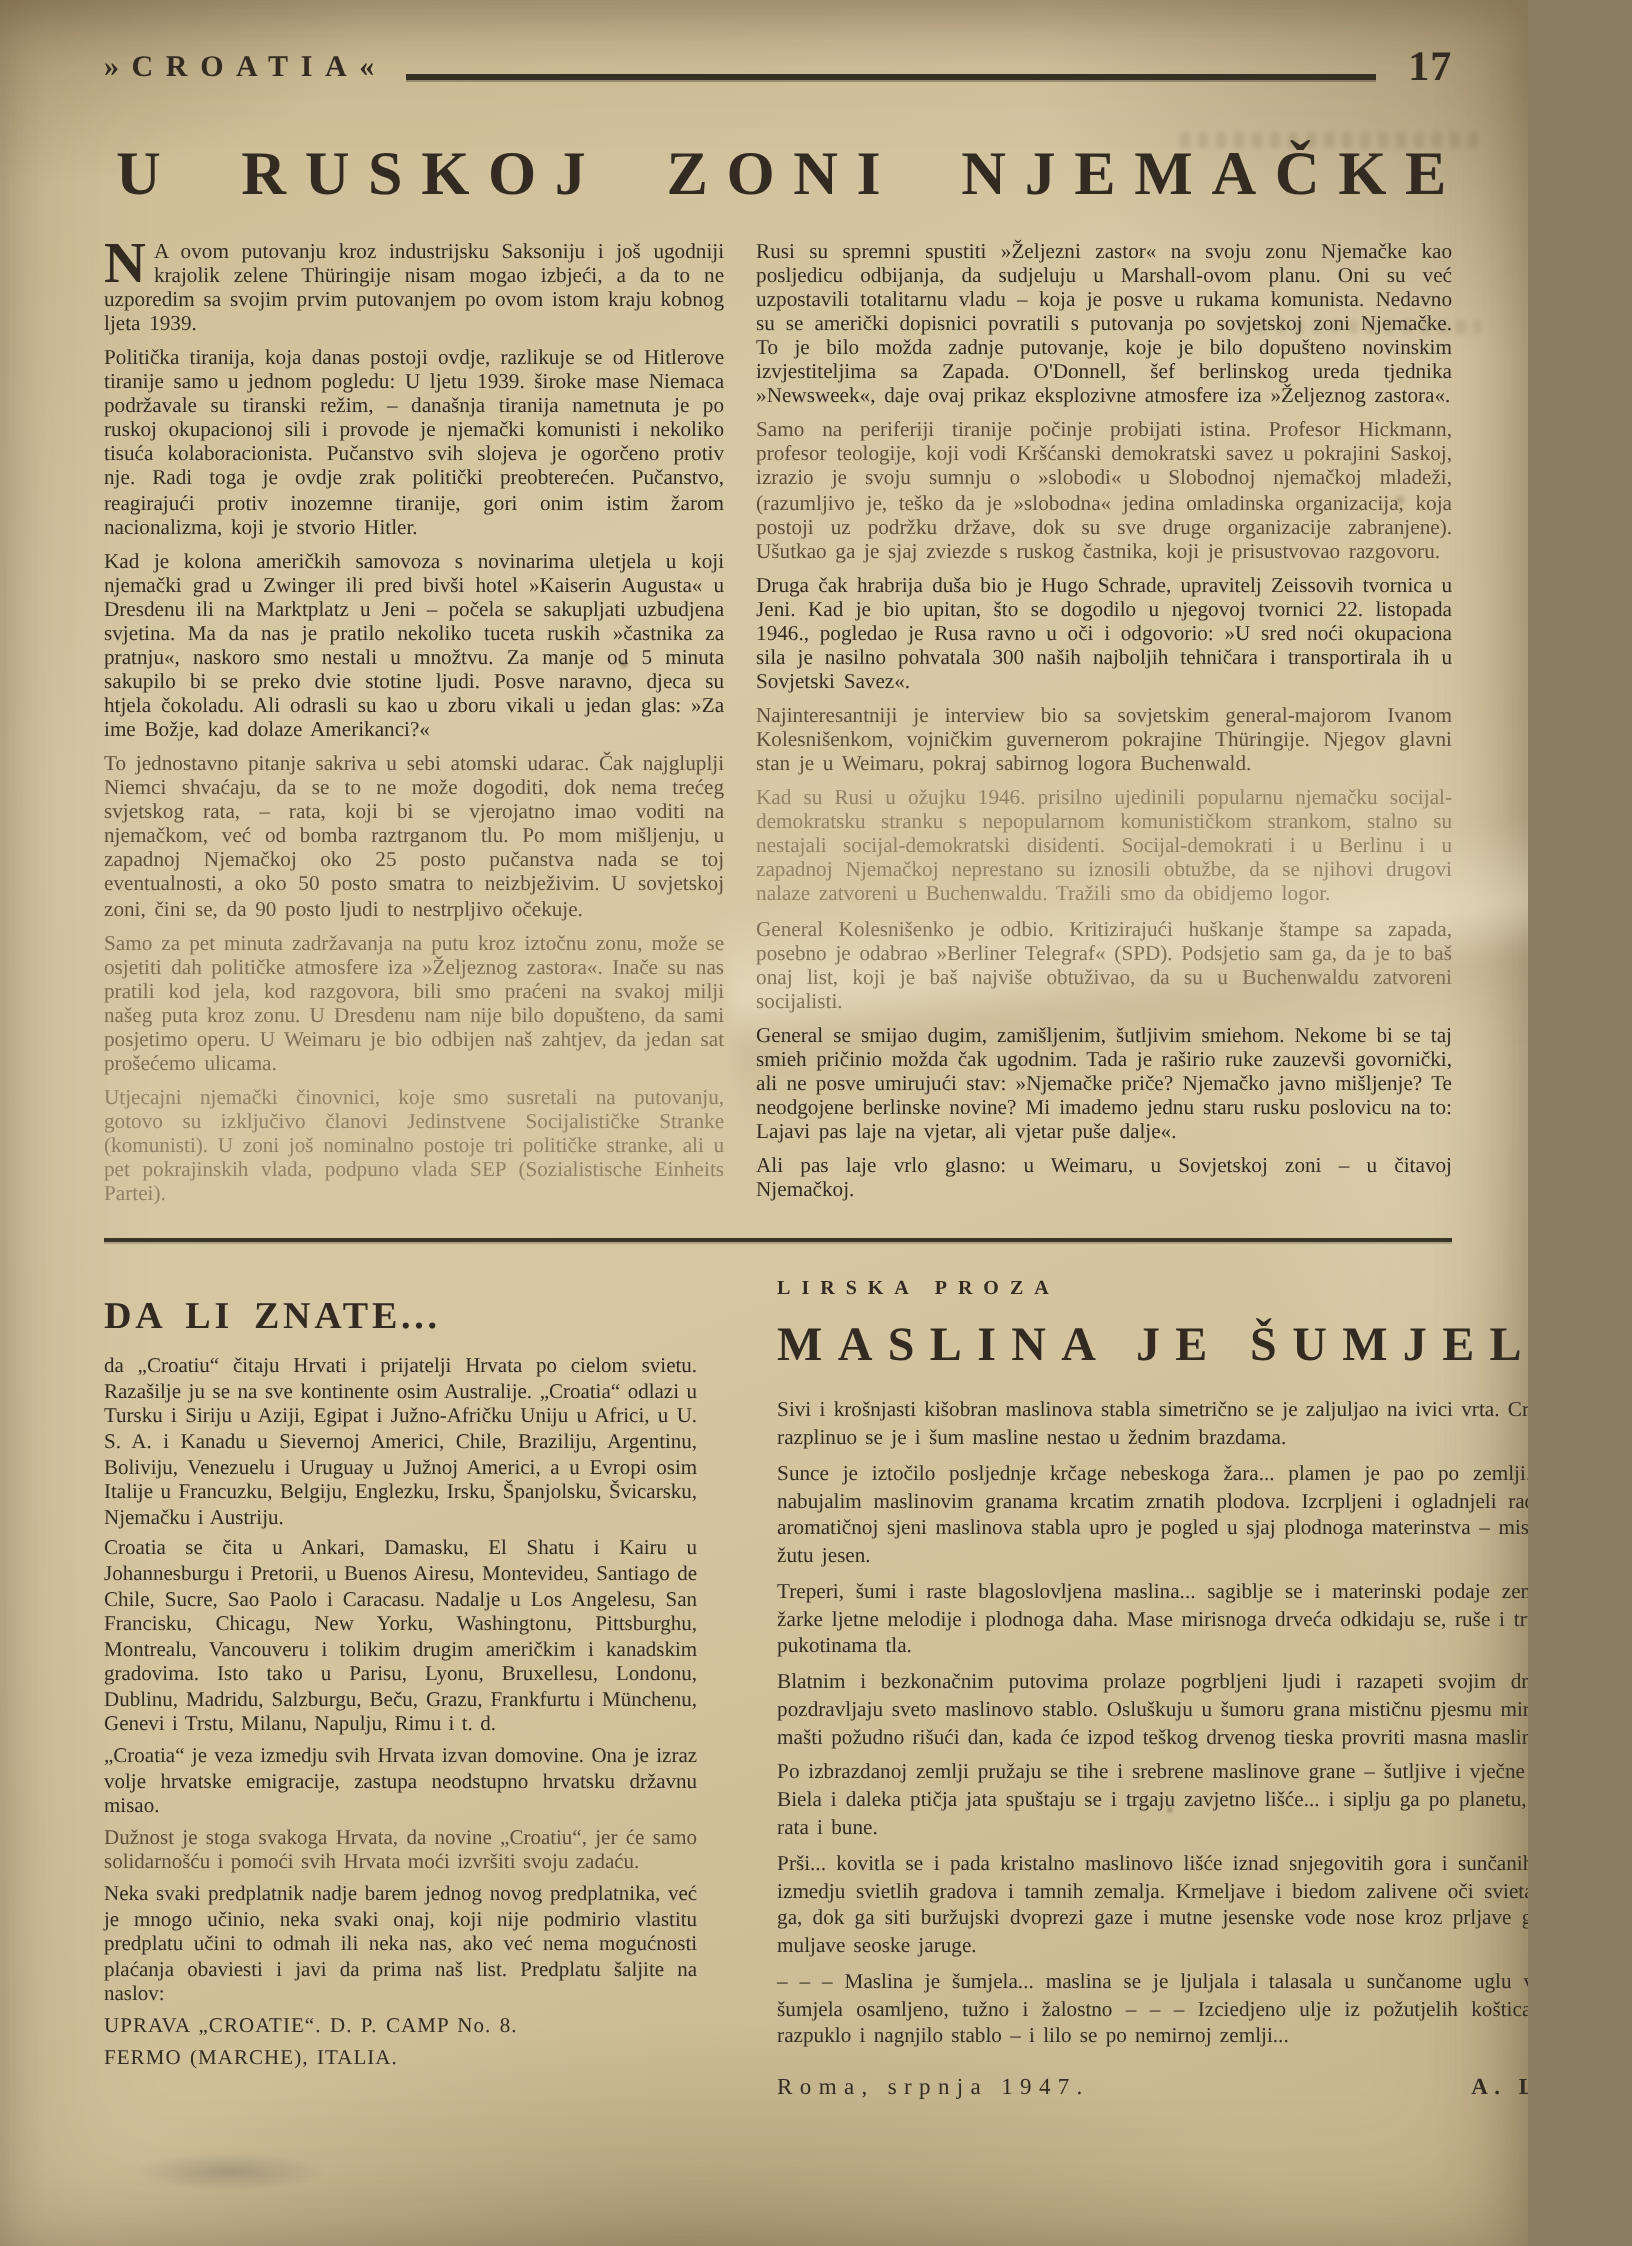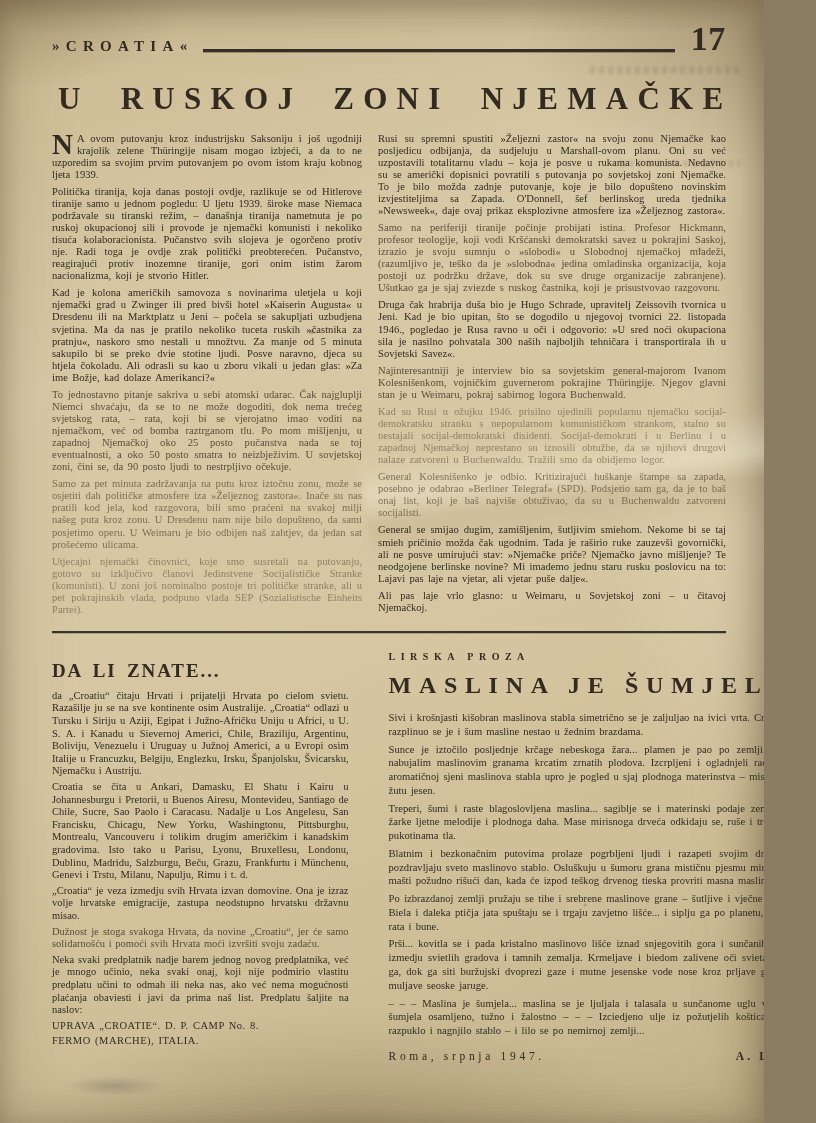--- a/index.html
+++ b/index.html
@@ -30,21 +30,21 @@
     background:repeating-linear-gradient(90deg,rgba(70,58,40,.8) 0 5px,transparent 5px 9px);
   }
   .bleed-a{left:590px;top:66px;width:150px;height:8px;}
   .bleed-b{left:620px;top:160px;width:120px;height:7px;}
   .content{position:absolute;left:52px;right:38px;top:24px;}
 
   
   .masthead-row{display:flex;align-items:flex-end;}
   .masthead{font-size:15px;font-weight:bold;letter-spacing:.42em;white-space:nowrap;}
   .masthead-rule{flex:1;border-bottom:3px solid #362f25;margin:0 16px 3px 10px;box-shadow:0 1px 0 rgba(60,50,38,.35);}
-  .page-number{font-size:34px;font-weight:bold;line-height:.9;letter-spacing:.02em;}
+  .page-number{font-size:21px;font-weight:bold;line-height:.9;letter-spacing:.02em;}
 
   
   .article-title{margin:26px 0 0 6px;font-size:31px;font-weight:bold;letter-spacing:.30em;word-spacing:.45em;white-space:nowrap;}
   .article-cols{display:flex;gap:16px;margin-top:16px;}
   .col-left{flex:0 0 46%;}
   .col-right{flex:1;}
   .article-cols p{margin:0 0 5px;font-size:10.6px;line-height:1.14;text-align:justify;word-spacing:.16em;}
   .drop-cap{float:left;font-size:29px;line-height:21px;padding:1px 4px 0 0;font-weight:bold;}
   .faded{color:rgba(99,82,60,.78);}
   .faded2{color:rgba(104,88,66,.65);}

